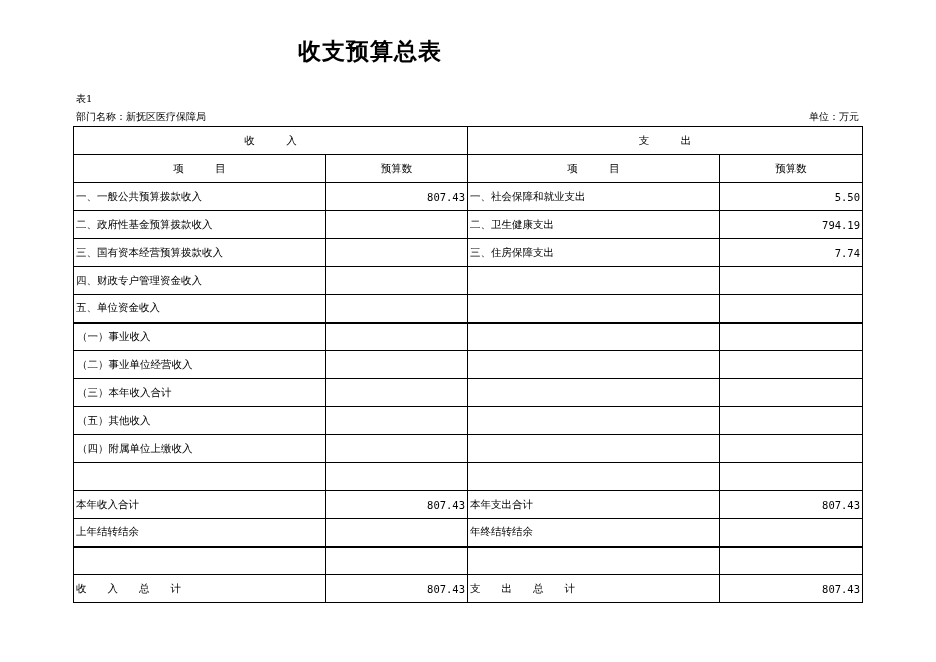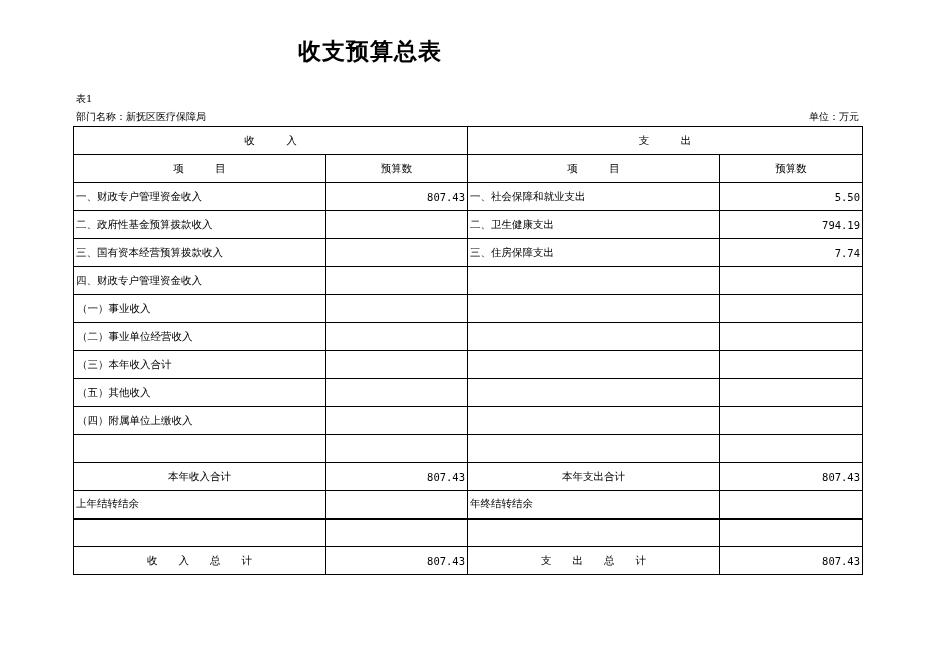--- a/index.html
+++ b/index.html
@@ -8,21 +8,21 @@
   .title { position:absolute; left:0; width:740px; top:36px; text-align:center;
            font-size:23px; font-weight:bold; letter-spacing:1px;
            font-family: "DejaVu Sans", "Liberation Sans", sans-serif; }
   .meta { position:absolute; font-size:10px; }
   .tbl { position:absolute; left:73px; top:126px; border-collapse:collapse;
          table-layout:fixed; width:789px; }
   .tbl td { border:1px solid #000; height:28px; padding:0 2px; font-size:10.5px;
             white-space:nowrap; overflow:hidden; box-sizing:border-box; }
   .tbl tr.hdr td { text-align:center; }
   .tbl td.num { text-align:right; font-family:"DejaVu Sans Mono","Liberation Mono",monospace; font-size:10.5px; }
-  .tbl td.ctr { text-align:center; }
+  .tbl td.ctr { text-align:left; }
   .tbl tr.thick-bottom td { border-bottom:2px solid #000; }
   .tbl tr.sub td.label { padding-left:3px; }
 </style>
 </head>
 <body>
 
 <div class="title">收支预算总表</div>
 <div class="meta" style="left:76px; top:92px;">表1</div>
 <div class="meta" style="left:76px; top:110px;">部门名称：新抚区医疗保障局</div>
 <div class="meta" style="right:77px; top:110px;">单位：万元</div>
@@ -39,39 +39,45 @@
     <td colspan="2">收　　　入</td>
     <td colspan="2">支　　　出</td>
   </tr>
   <tr class="hdr">
     <td>项　　　目</td>
     <td>预算数</td>
     <td>项　　　目</td>
     <td>预算数</td>
   </tr>
   <tr>
-    <td class="label">一、财政专户管理资金收入</td>
+    <td class="label">一、一般公共预算拨款收入</td>
     <td class="num">807.43</td>
     <td class="label">一、社会保障和就业支出</td>
     <td class="num">5.50</td>
   </tr>
   <tr>
     <td class="label">二、政府性基金预算拨款收入</td>
     <td class="num"></td>
     <td class="label">二、卫生健康支出</td>
     <td class="num">794.19</td>
   </tr>
   <tr>
     <td class="label">三、国有资本经营预算拨款收入</td>
     <td class="num"></td>
     <td class="label">三、住房保障支出</td>
     <td class="num">7.74</td>
   </tr>
   <tr>
     <td class="label">四、财政专户管理资金收入</td>
+    <td class="num"></td>
+    <td class="label"></td>
+    <td class="num"></td>
+  </tr>
+  <tr class="thick-bottom">
+    <td class="label">五、单位资金收入</td>
     <td class="num"></td>
     <td class="label"></td>
     <td class="num"></td>
   </tr>
   <tr class="sub">
     <td class="label">（一）事业收入</td>
     <td class="num"></td>
     <td class="label"></td>
     <td class="num"></td>
   </tr>

